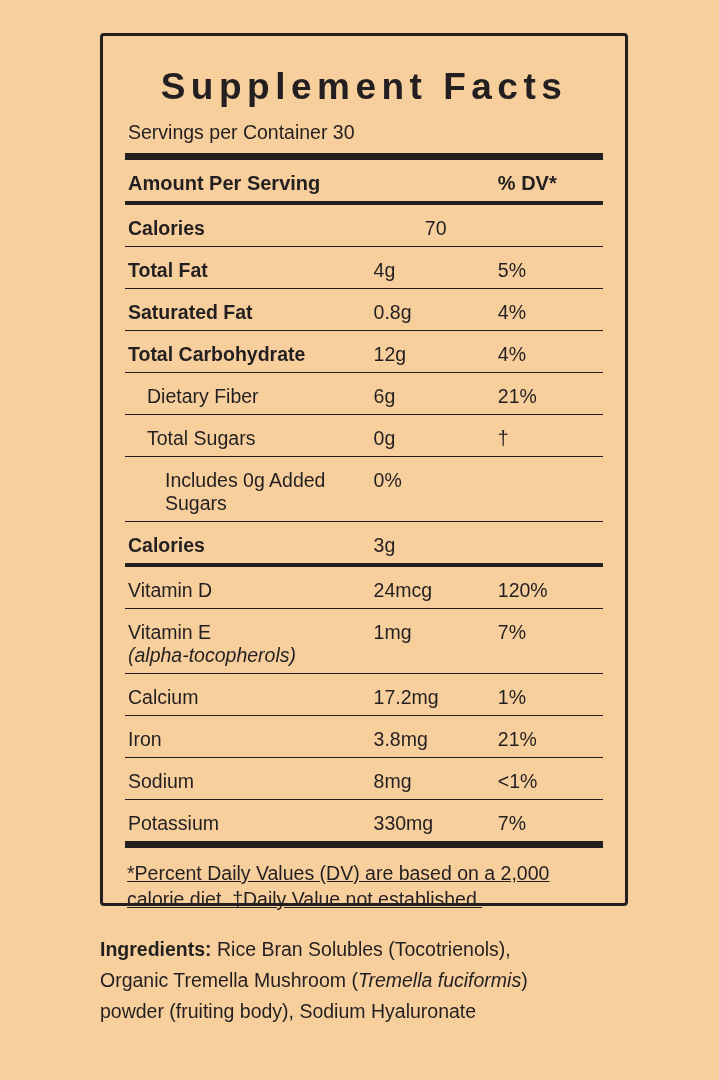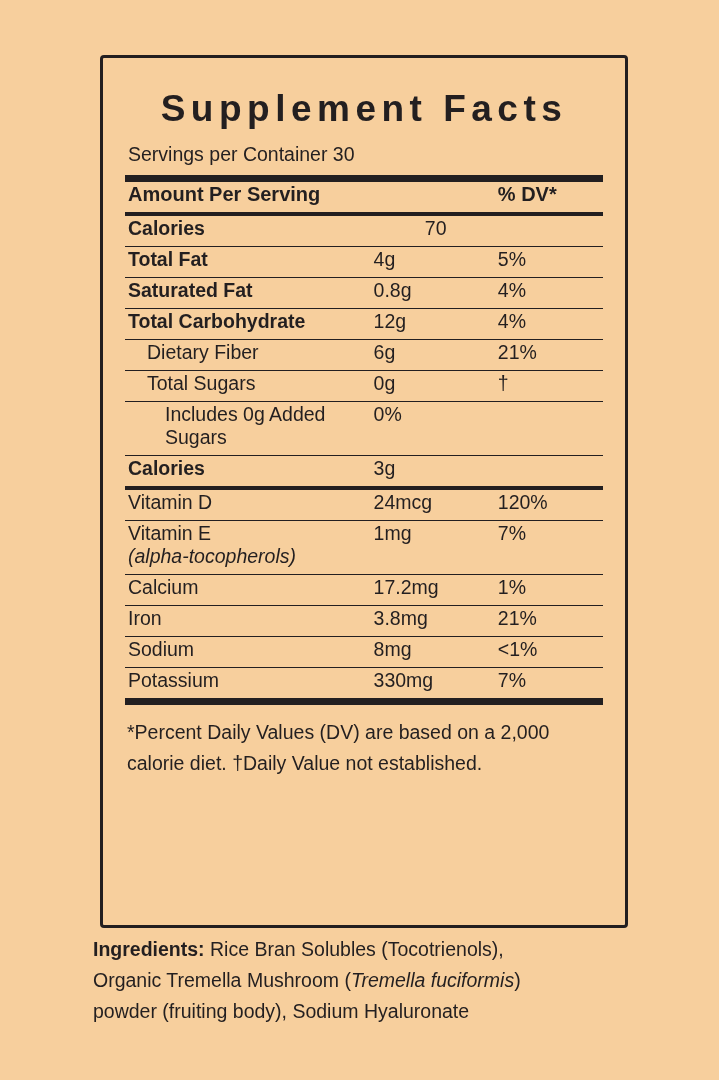--- a/index.html
+++ b/index.html
@@ -16,21 +16,21 @@
   }
   .page {
     position: relative;
     width: 719px;
     height: 1080px;
     box-sizing: border-box;
   }
   .panel {
     position: absolute;
     left: 100px;
-    top: 55px;
+    top: 33px;
     width: 528px;
     height: 873px;
     box-sizing: border-box;
     border: 3px solid #231f20;
     border-radius: 4px;
     padding: 22px 22px 0 22px;
   }
   .sf-title {
     font-size: 37px;
     font-weight: bold;
@@ -51,21 +51,21 @@
   }
   .rule-thick { height: 7px; margin-top: 8px; }
   .rule-bottom-thick { height: 7px; }
 
   table.facts {
     width: 100%;
     border-collapse: collapse;
     font-size: 19.5px;
   }
   table.facts td {
-    padding: 1px 0 6px 0;
+    padding: 12px 0 6px 0;
     vertical-align: top;
     line-height: 23px;
   }
   table.facts tr.sep td {
     border-top: 1.6px solid #231f20;
   }
   table.facts tr.sep-med td {
     border-top: 4px solid #231f20;
   }
   .c-name   { width: 52%; padding-left: 3px !important; }
@@ -77,26 +77,27 @@
   .hdr-row td {
     font-weight: bold;
     font-size: 20px;
     padding-bottom: 7px;
     padding-top: 5px;
   }
   .hdr-dv { text-align: left; }
   .italic { font-style: italic; }
   .sub-note {
     font-size: 19.5px;
-    line-height: 31px;
+    line-height: 26px;
     padding: 12px 2px 0 2px;
+    text-decoration: underline;
   }
   .ingredients {
     position: absolute;
-    left: 93px;
+    left: 100px;
     top: 934px;
     width: 540px;
     font-size: 19.5px;
     line-height: 31px;
   }
   .ingredients .lbl { font-weight: bold; }
   .calories-amt {
     text-align: center;
     font-weight: normal;
     padding-left: 0 !important;

